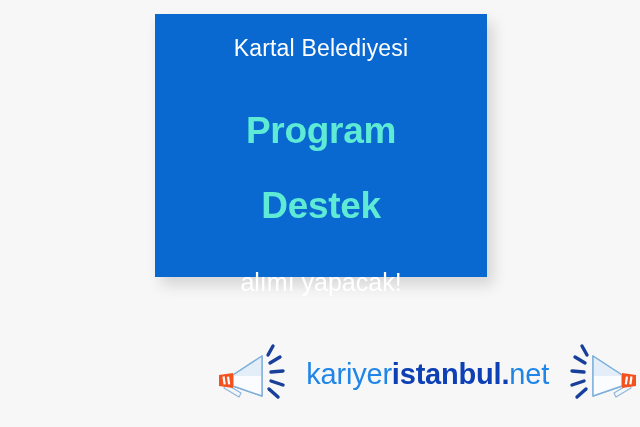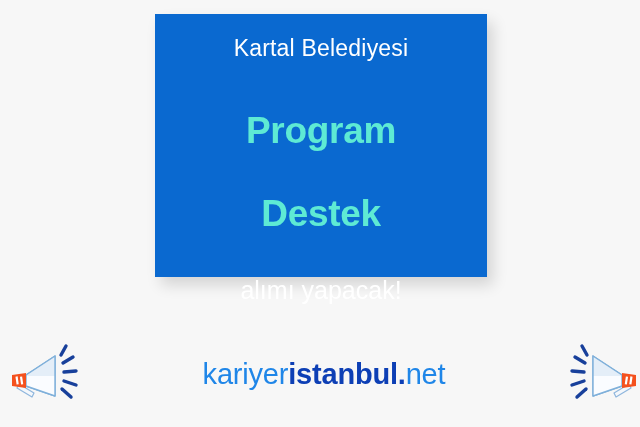--- a/index.html
+++ b/index.html
@@ -46,21 +46,21 @@
   .card-headline {
     color: #5eead4;
     font-size: 37px;
     font-weight: bold;
     line-height: 1.0;
     letter-spacing: -0.3px;
     text-align: center;
     white-space: nowrap;
   }
   #headline-line-1 { margin-top: 16px; }
-  #headline-line-2 { margin-top: 11px; }
+  #headline-line-2 { margin-top: 3px; }
   #headline-line-3 { margin-top: 11px; }
 
   #card-subline {
     color: #ffffff;
     font-size: 25px;
     font-weight: 300;
     line-height: 1.1;
     margin-top: 10px;
     text-align: right;
     white-space: nowrap;
@@ -68,22 +68,22 @@
 
   
   #brand-strip {
     position: absolute;
     left: 8px;
     right: 0;
     top: 338px;
     height: 72px;
     display: flex;
     align-items: center;
-    justify-content: space-between;
-    gap: 44px;
+    justify-content: flex-end;
+    gap: 15px;
   }
 
   .megaphone-icon {
     width: 76px;
     height: 62px;
     flex: 0 0 auto;
     display: block;
   }
   .megaphone-icon.flipped { transform: scaleX(-1); }
 

